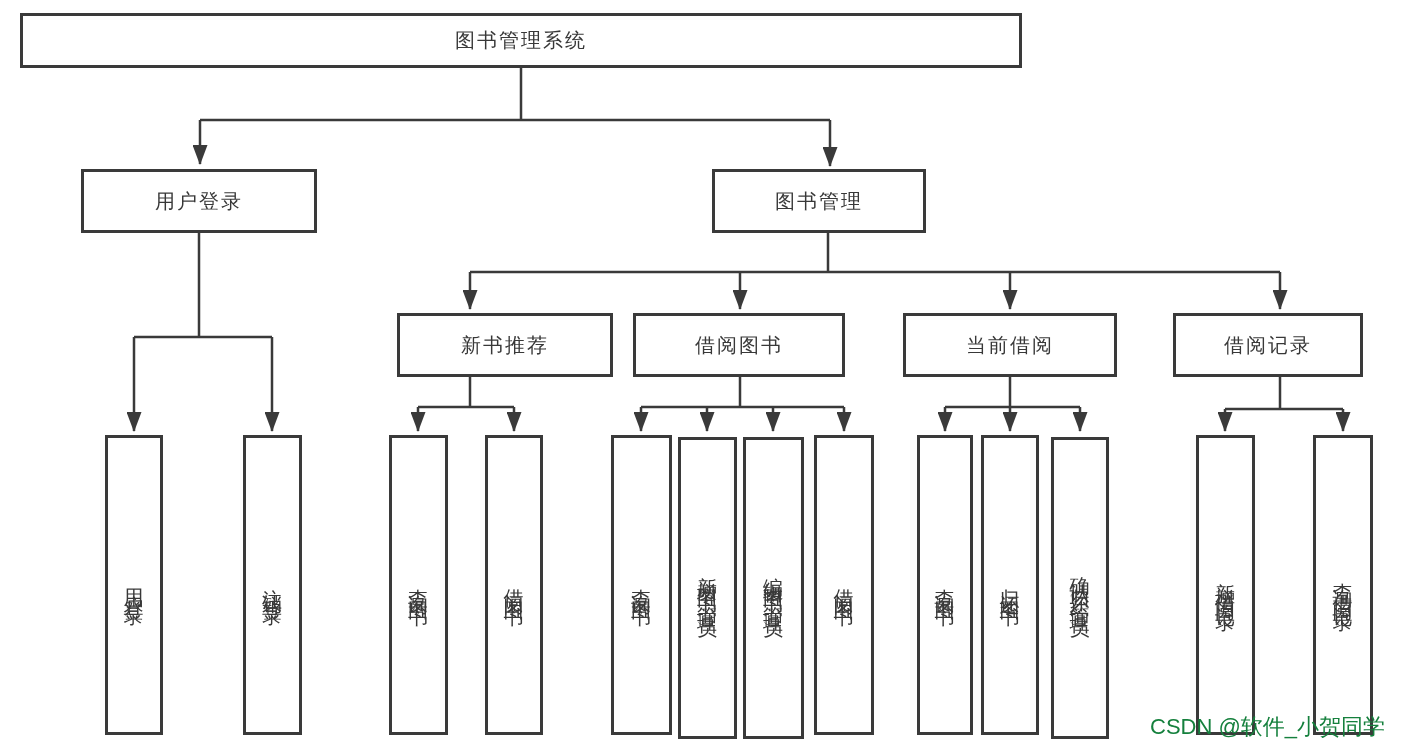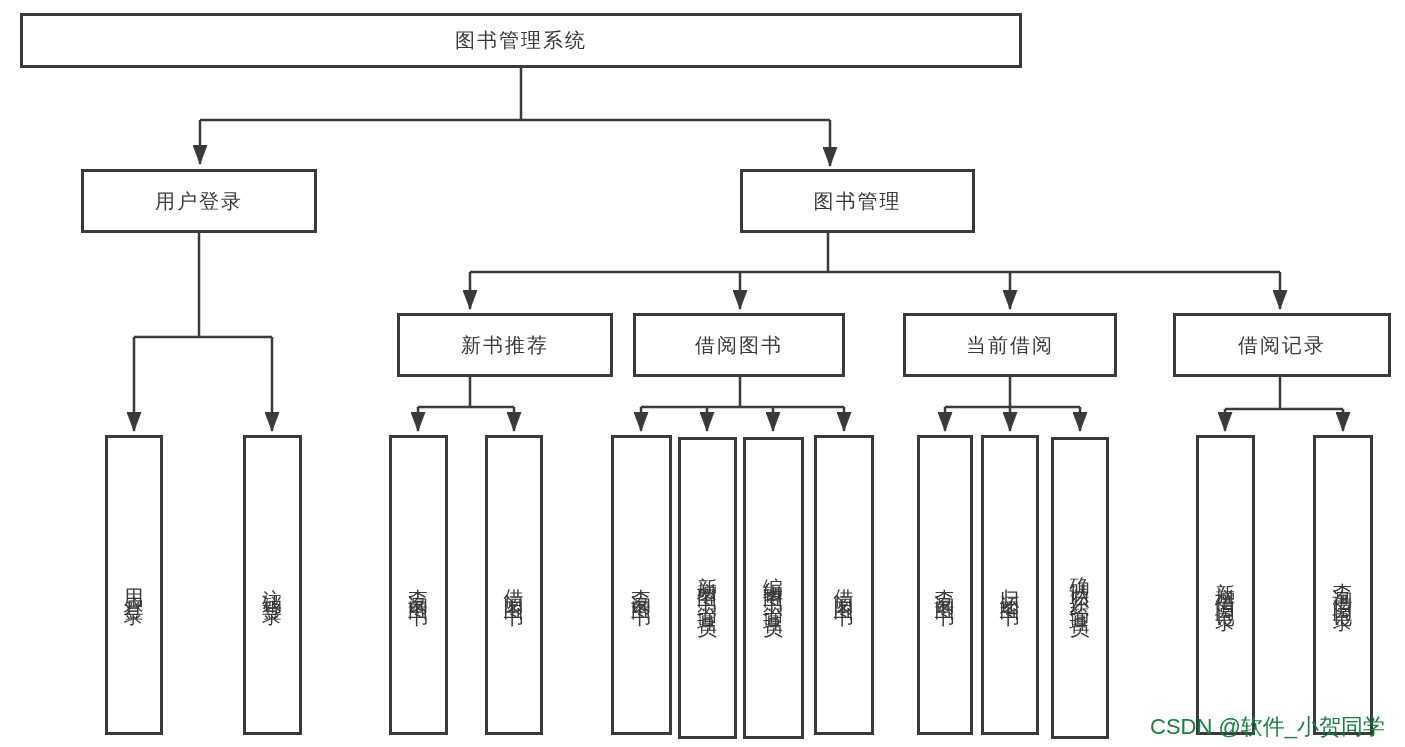--- a/index.html
+++ b/index.html
@@ -100,34 +100,34 @@
     </g>
   </svg>
 
   <div class="node" style="left:20px; top:13px; width:1002px; height:55px;">
     <span class="lbl">图书管理系统</span>
   </div>
 
   <div class="node" style="left:81px; top:169px; width:236px; height:64px;">
     <span class="lbl">用户登录</span>
   </div>
-  <div class="node" style="left:712px; top:169px; width:235px; height:64px;margin-left:28px;">
+  <div class="node" style="left:712px; top:169px; width:214px; height:64px;">
     <span class="lbl">图书管理</span>
   </div>
 
   <div class="node" style="left:362px; top:313px; width:216px; height:64px;margin-left:35px;">
     <span class="lbl">新书推荐</span>
   </div>
   <div class="node" style="left:633px; top:313px; width:212px; height:64px;">
     <span class="lbl">借阅图书</span>
   </div>
   <div class="node" style="left:903px; top:313px; width:214px; height:64px;">
     <span class="lbl">当前借阅</span>
   </div>
-  <div class="node" style="left:1173px; top:313px; width:218px; height:64px;">
+  <div class="node" style="left:1173px; top:313px; width:190px; height:64px;">
     <span class="lbl">借阅记录</span>
   </div>
 
   <div class="node leaf" style="left:105px; top:435px; width:58px; height:300px;">
     <span class="lbl">用户登录</span>
   </div>
   <div class="node leaf" style="left:243px; top:435px; width:59px; height:300px;">
     <span class="lbl">注销登录</span>
   </div>
 

